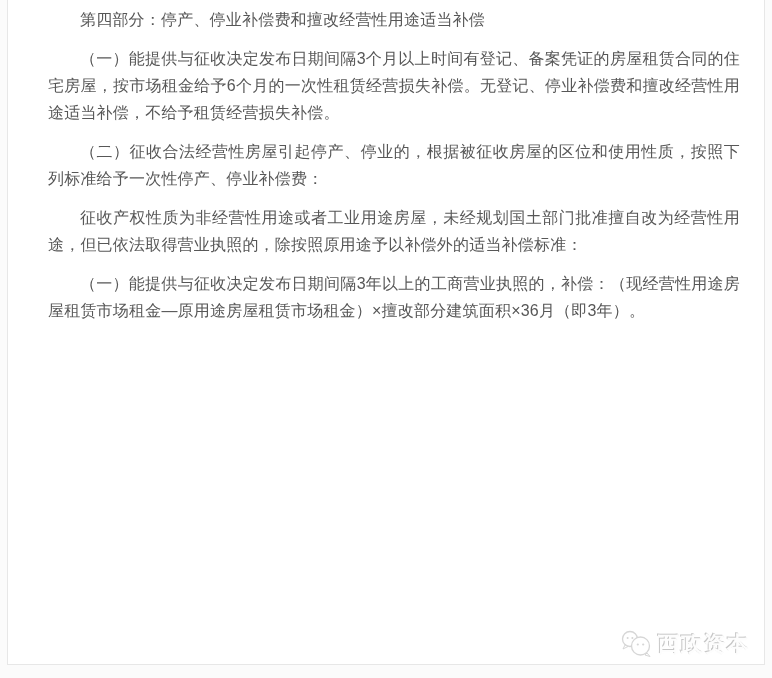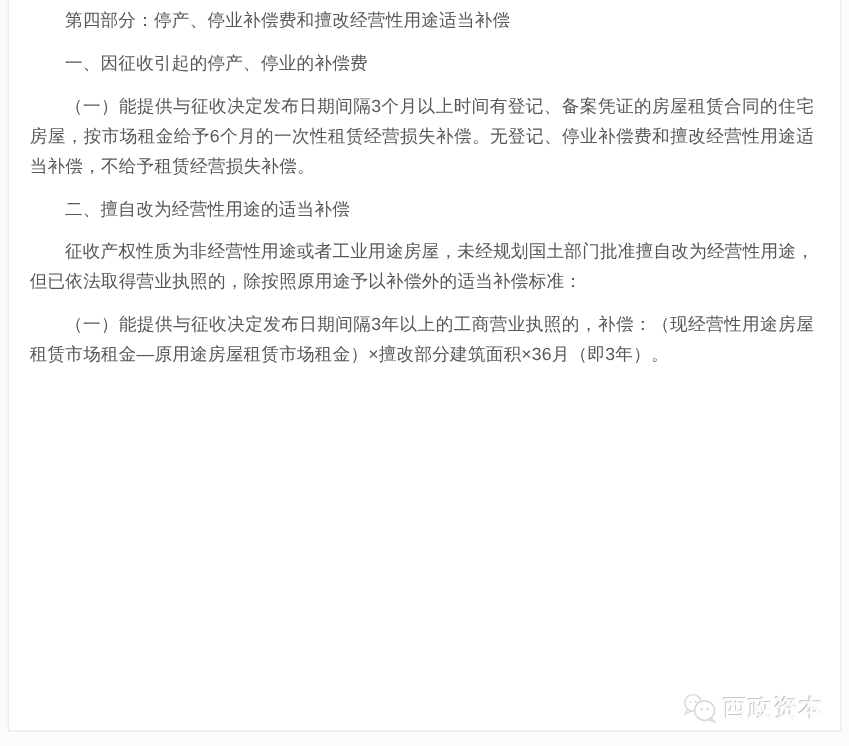--- a/index.html
+++ b/index.html
@@ -12,21 +12,21 @@
   }
   .article-frame {
     position: relative;
     margin-left: 7px;
     width: 758px;
     height: 665px;
     background: #ffffff;
     border-left: 1px solid #e7e7e7;
     border-right: 1px solid #e7e7e7;
     border-bottom: 1px solid #e7e7e7;
-    padding: 6px 24px 0 19px;
+    padding: 6px 24px 0 40px;
     overflow: hidden;
   }
   .article-content p {
     font-size: 16px;
     line-height: 27px;
     color: #575757;
     text-indent: 2em;
     margin: 12px 0;
     text-align: justify;
     letter-spacing: 0.2px;
@@ -53,23 +53,22 @@
       1px 1px 1px #ffffff,
       0 0 1px #d9d9d9;
   }
 </style>
 </head>
 <body>
 
 <div class="article-frame">
   <div class="article-content" id="article-content">
       <p>第四部分：停产、停业补偿费和擅改经营性用途适当补偿</p>
-      <p>一、因征收引起的停产、停业的补偿费</p>
       <p>（一）能提供与征收决定发布日期间隔3个月以上时间有登记、备案凭证的房屋租赁合同的住宅房屋，按市场租金给予6个月的一次性租赁经营损失补偿。无登记、停业补偿费和擅改经营性用途适当补偿，不给予租赁经营损失补偿。</p>
-      <p>二、擅自改为经营性用途的适当补偿</p>
+      <p>（二）征收合法经营性房屋引起停产、停业的，根据被征收房屋的区位和使用性质，按照下列标准给予一次性停产、停业补偿费：</p>
       <p>征收产权性质为非经营性用途或者工业用途房屋，未经规划国土部门批准擅自改为经营性用途，但已依法取得营业执照的，除按照原用途予以补偿外的适当补偿标准：</p>
       <p>（一）能提供与征收决定发布日期间隔3年以上的工商营业执照的，补偿：（现经营性用途房屋租赁市场租金—原用途房屋租赁市场租金）×擅改部分建筑面积×36月（即3年）。</p>
     </div>
 
   <div class="watermark">
     <span class="wm-logo">
       <svg width="34" height="28" viewBox="0 0 34 28" fill="none" xmlns="http://www.w3.org/2000/svg">
 
         <circle cx="11" cy="9" r="7.5" fill="#ffffff" stroke="#cfcfcf" stroke-width="1.3"></circle>
         <path d="M6 15 L4 19 L9 16.5 Z" fill="#ffffff" stroke="#cfcfcf" stroke-width="1"></path>

